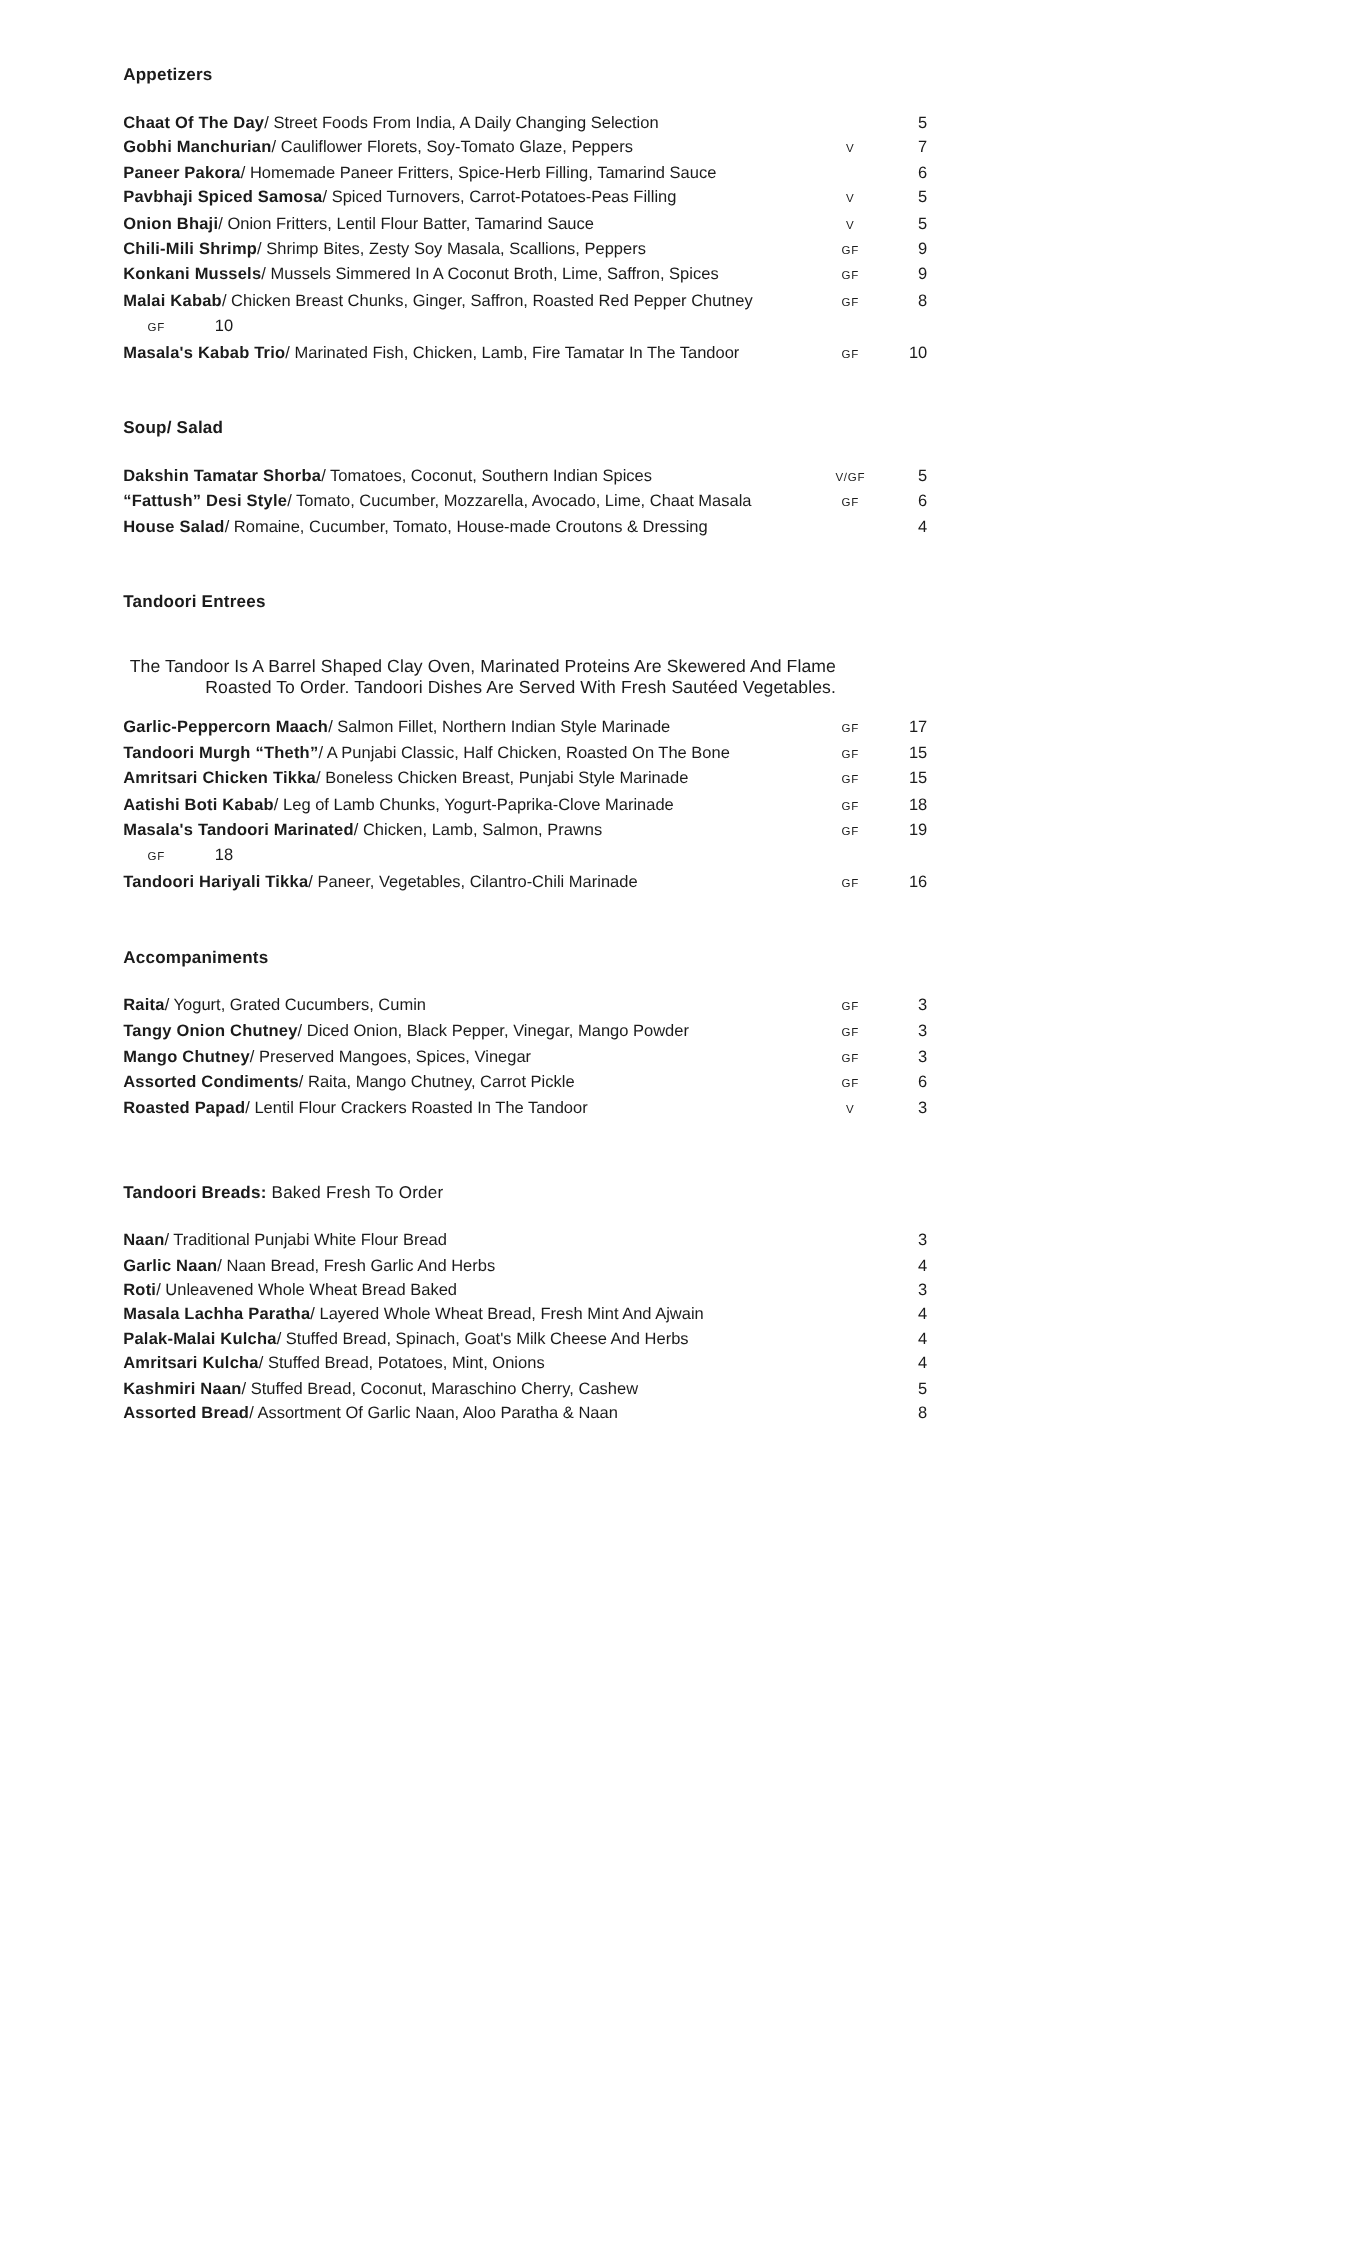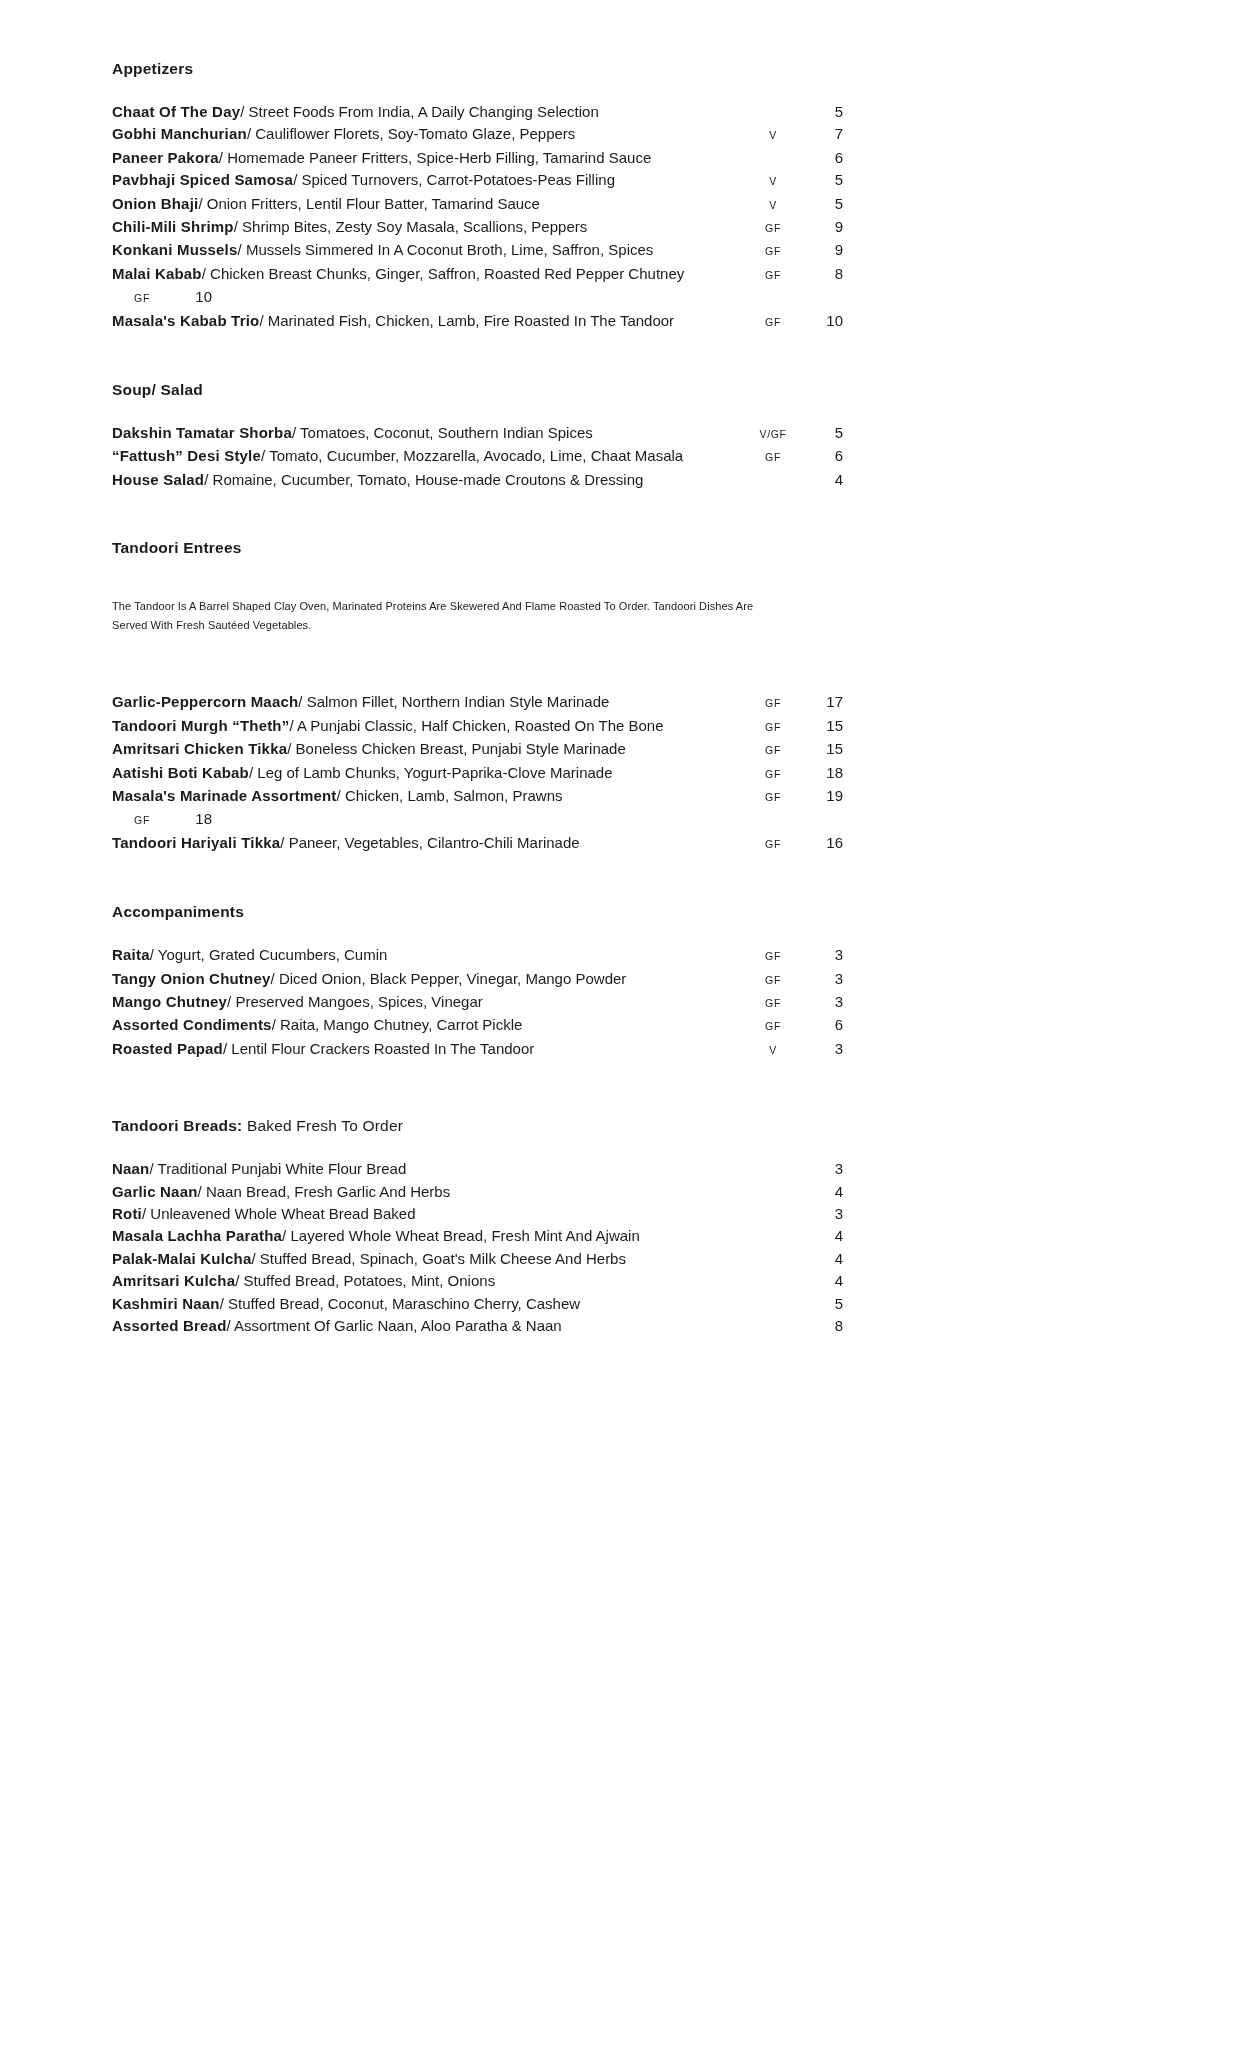--- a/index.html
+++ b/index.html
@@ -29,25 +29,26 @@
   .section-title {
     margin: 0 0 23px 0;
     font-size: 15.5px;
     font-weight: 700;
     letter-spacing: 0.2px;
   }
   .title-suffix {
     font-weight: 400;
   }
   .section-note {
-    margin: 40px 0 56px 0;
+    margin: 40px 0 15px 0;
     max-width: 648px;
-    font-size: 11px;
+    font-size: 16px;
     line-height: 19px;
     letter-spacing: 0.1px;
+    text-align: right;
   }
   .items { }
   .item {
     display: flex;
     align-items: baseline;
     line-height: 22.4px;
     font-size: 15px;
   }
   .item-text {
     flex: 1;
@@ -135,21 +136,21 @@
     <span class="item-diet">GF</span>
     <span class="item-price">8</span>
   </div>
 
   <div class="item">
     <span class="item-diet">GF</span>
     <span class="item-price">10</span>
   </div>
 
   <div class="item">
-    <span class="item-text"><span class="item-name">Masala's Kabab Trio</span><span class="item-slash">/</span> <span class="item-desc">Marinated Fish, Chicken, Lamb, Fire Roasted In The Tandoor</span></span>
+    <span class="item-text"><span class="item-name">Masala's Kabab Trio</span><span class="item-slash">/</span> <span class="item-desc">Marinated Fish, Chicken, Lamb, Fire Tamatar In The Tandoor</span></span>
     <span class="item-diet">GF</span>
     <span class="item-price">10</span>
   </div>
 </div>
   </section>
 
   <section class="section">
     <h2 class="section-title"><span class="title-main">Soup/ Salad</span> </h2>
 
     <div class="items">
@@ -195,21 +196,21 @@
     <span class="item-price">15</span>
   </div>
 
   <div class="item">
     <span class="item-text"><span class="item-name">Aatishi Boti Kabab</span><span class="item-slash">/</span> <span class="item-desc">Leg of Lamb Chunks, Yogurt-Paprika-Clove Marinade</span></span>
     <span class="item-diet">GF</span>
     <span class="item-price">18</span>
   </div>
 
   <div class="item">
-    <span class="item-text"><span class="item-name">Masala's Marinade Assortment</span><span class="item-slash">/</span> <span class="item-desc">Chicken, Lamb, Salmon, Prawns</span></span>
+    <span class="item-text"><span class="item-name">Masala's Tandoori Marinated</span><span class="item-slash">/</span> <span class="item-desc">Chicken, Lamb, Salmon, Prawns</span></span>
     <span class="item-diet">GF</span>
     <span class="item-price">19</span>
   </div>
 
   <div class="item">
     <span class="item-diet">GF</span>
     <span class="item-price">18</span>
   </div>
 
   <div class="item">

